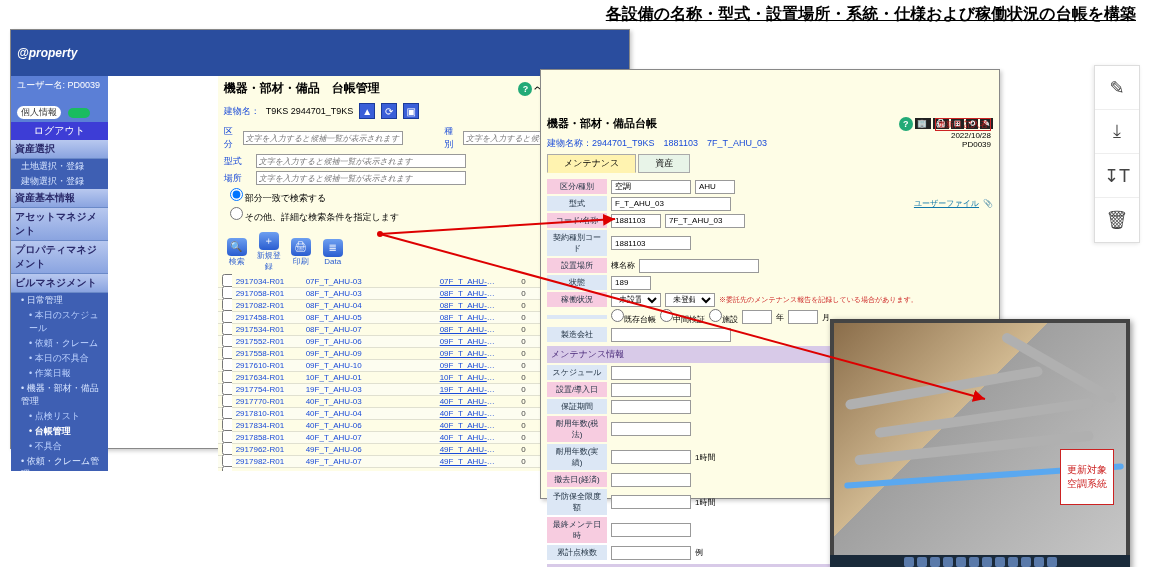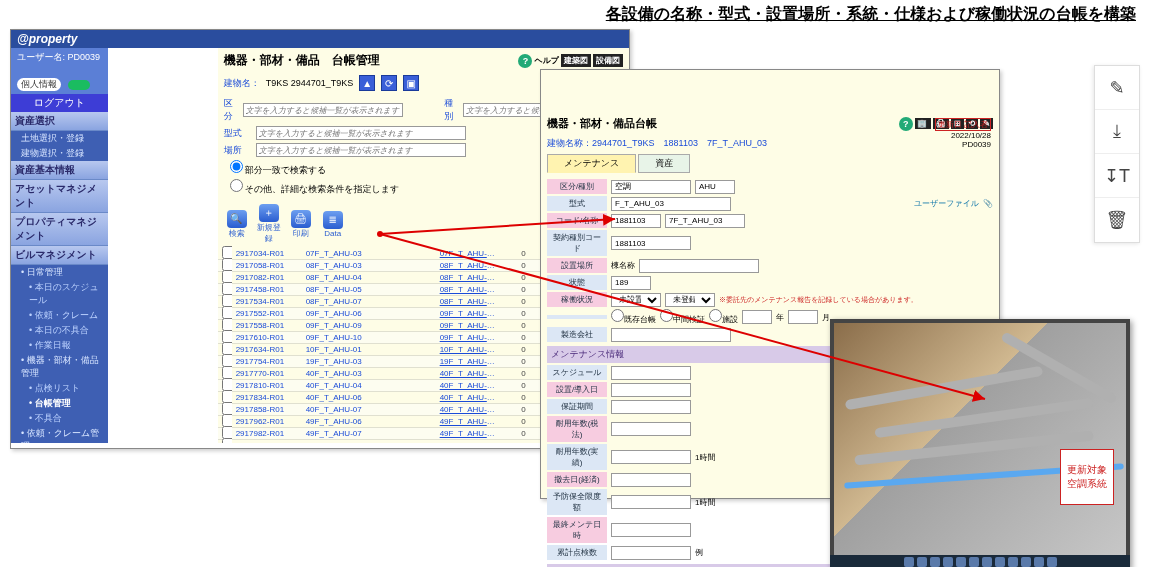--- a/index.html
+++ b/index.html
@@ -2,21 +2,21 @@
 <html><head>
 <meta charset="utf-8">
 <style>
 * { box-sizing: border-box; margin: 0; padding: 0; font-family: "MS PGothic", sans-serif; }
 body { width: 1160px; height: 567px; background: #fff; position: relative; font-size: 9px; overflow: hidden; }
 .title { font-size: 16px; font-weight: bold; text-decoration: underline; padding: 4px 24px; text-align: right; }
 .stage { position: relative; width: 100%; height: 540px; }
 .window { position: absolute; background: #fff; border: 1px solid #888; box-shadow: 2px 2px 4px rgba(0,0,0,.2); }
 
 .win-left { left: 10px; top: 0; width: 620px; height: 420px; }
-.logo-bar { background: #2a4d9e; color: #fff; padding: 2px 6px; font-size: 12px; display:flex; align-items:center; }
+.logo-bar { background: #2a4d9e; color: #fff; padding: 16px 6px; font-size: 12px; display:flex; align-items:center; }
 .logo-bar b { font-style: italic; }
 .user-box { background: #5b7fd6; color: #fff; font-size: 9px; padding: 3px 6px; }
 .acct-btn { display:inline-block; background:#fff; color:#333; border-radius:8px; padding:0 4px; margin-right:4px; }
 .toggle { display:inline-block; width:22px; height:10px; background:#1abc60; border-radius:6px; vertical-align:middle; }
 .logout-btn { background:#3d3dd6; color:#fff; text-align:center; padding:2px; font-size:10px; }
 .sidehead { background: linear-gradient(#b8c8ef,#8aa4e0); color:#2a2a6a; font-weight:bold; padding:2px 4px; font-size:10px; border-bottom:1px solid #6a89c8;}
 .treeitem { color:#d6e4ff; font-size:9px; padding:1px 4px 1px 10px; cursor:pointer; }
 .treeitem.sub { padding-left: 18px; color:#bcd2ff;}
 .treeitem.active { color:#fff; font-weight:bold;}
 .sidebar { width: 110px; background:#3e5fb3; float:left; height: 395px; overflow:hidden; }
@@ -380,21 +380,21 @@
     </div>
     <div class="detail-body">
       <div class="drow pink">
           <div class="dlbl">区分/種別</div>
         <input class="dinput wi80" value="空調" style="">
         <input class="dinput wi40" value="AHU" style="">
       </div>
       <div class="drow"><div class="dlbl">型式</div>
         <input class="dinput wi120" value="F_T_AHU_03" style="">
         <span style="flex:1"></span>
-        <a style="color:#17a;">ユーザーファイル</a> 📎
+        <a style="color:#17a;text-decoration:underline">ユーザーファイル</a> 📎
       </div>
       <div class="drow pink">
           <div class="dlbl">コード/名称</div>
         <input class="dinput wi50" value="1881103" style="">
         <input class="dinput wi80" value="7F_T_AHU_03" style="">
       </div>
       <div class="drow">
           <div class="dlbl">契約種別コード</div>
         <input class="dinput wi80" value="1881103" style="">
       </div>

